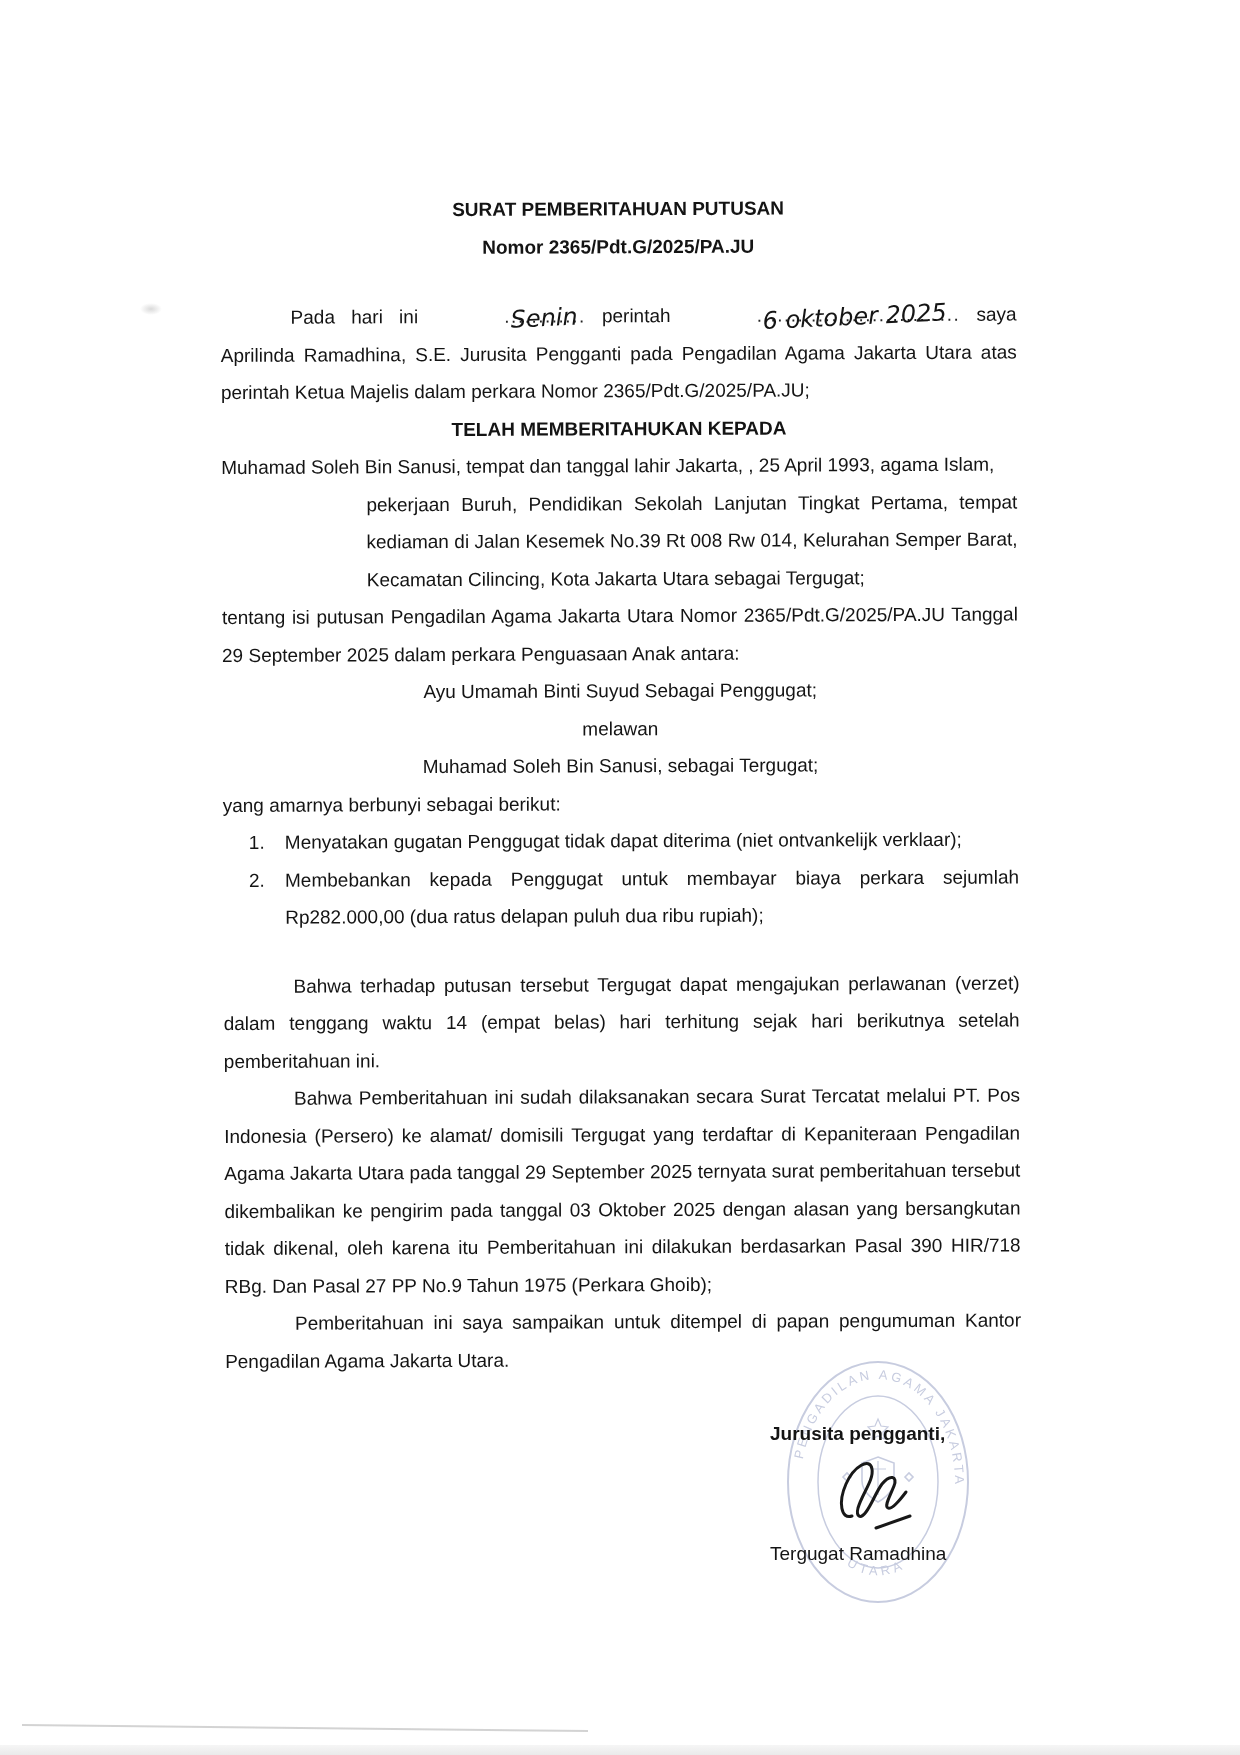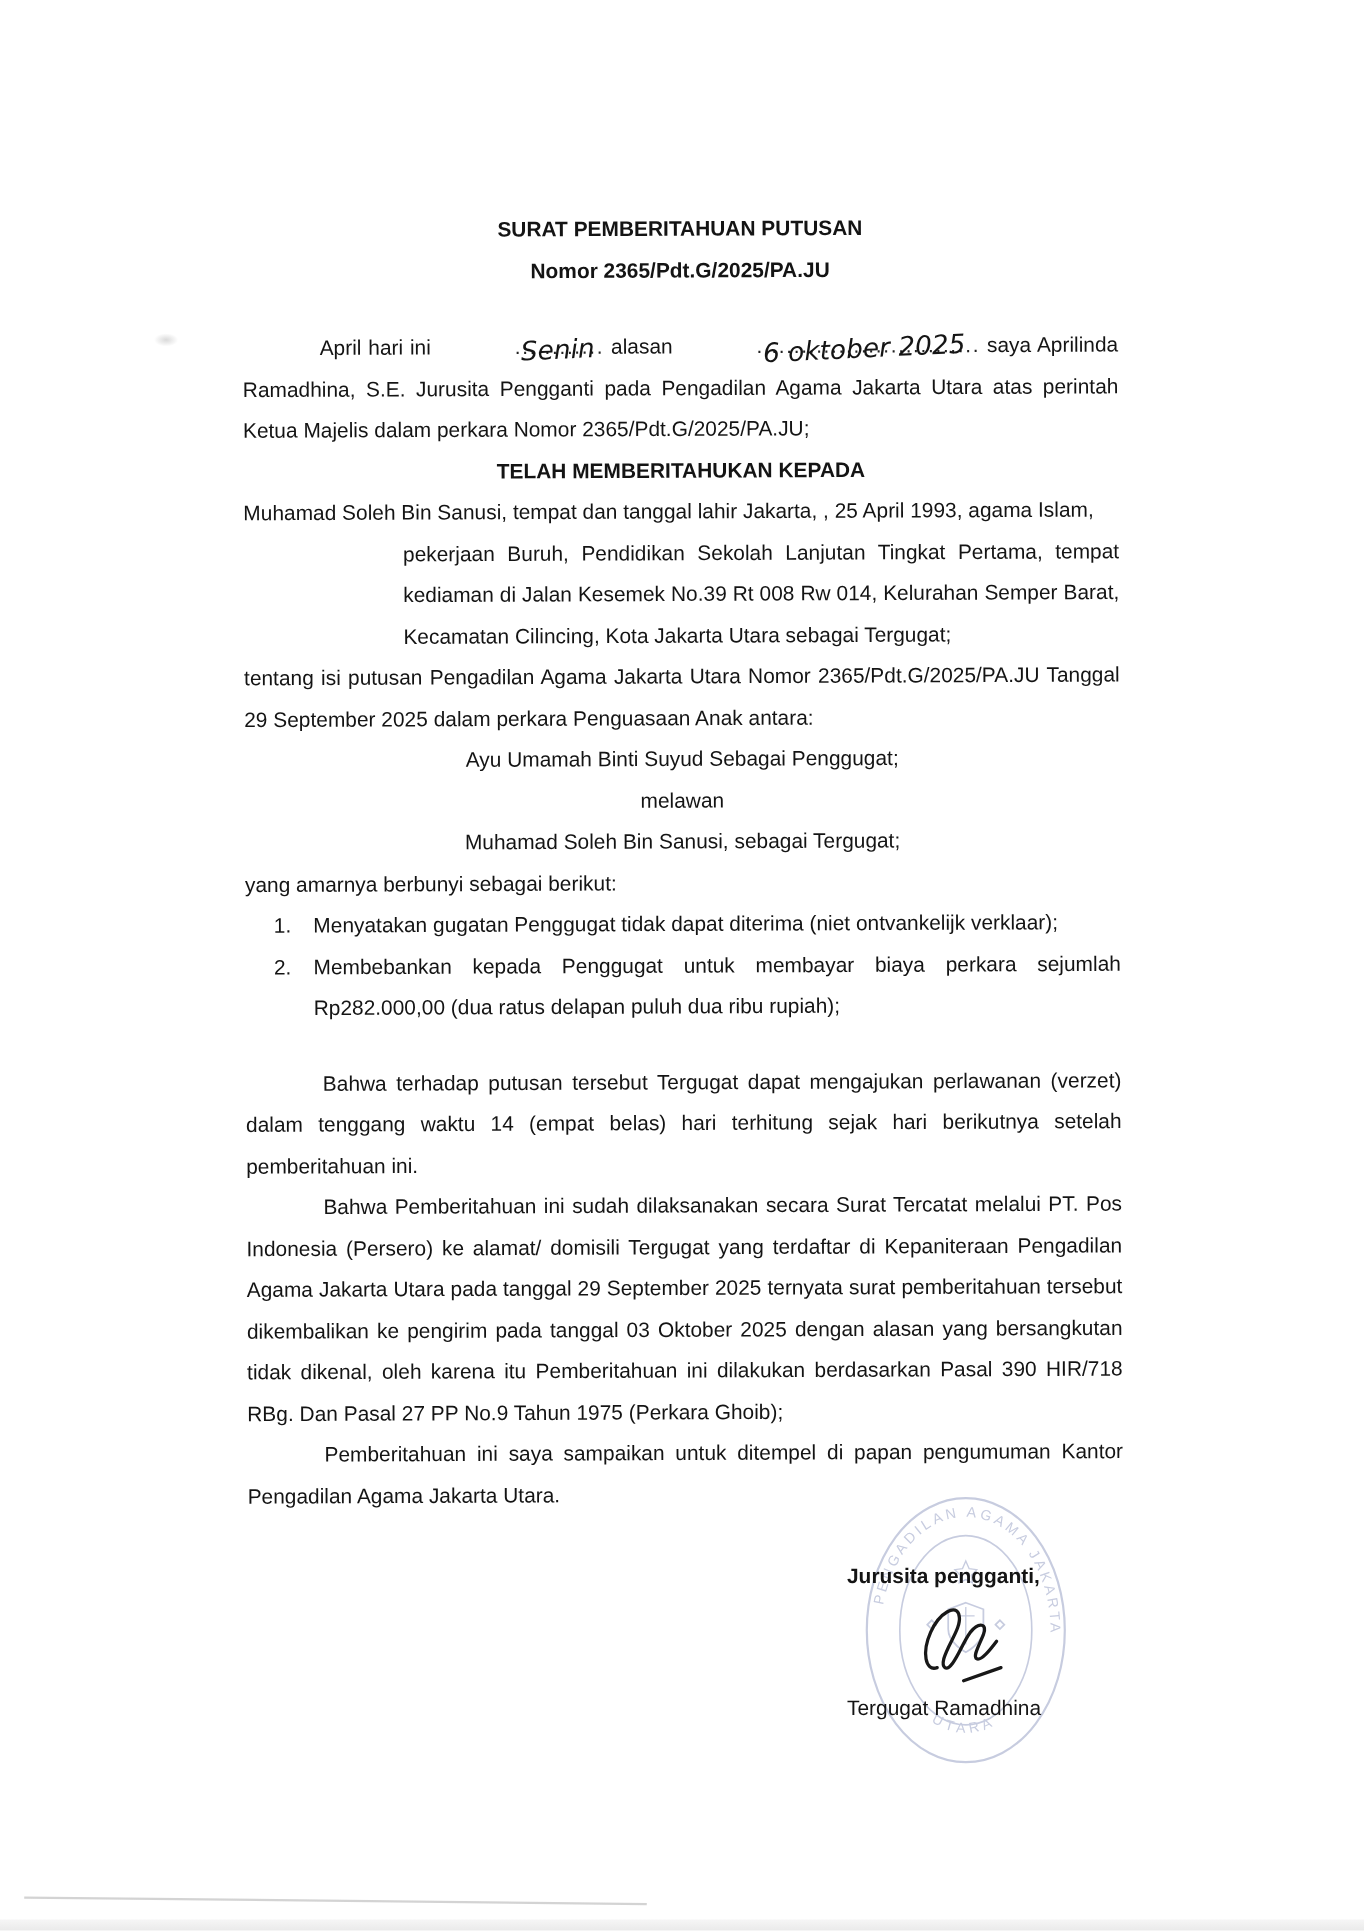--- a/index.html
+++ b/index.html
@@ -105,23 +105,23 @@
       </g>
     </svg>
   </div>
 
   <div class="content">
 
     <div class="doc-title">SURAT PEMBERITAHUAN PUTUSAN</div>
     <div class="doc-number">Nomor 2365/Pdt.G/2025/PA.JU</div>
 
     <p class="opening" style="margin:32px 0 0 0;">
-      <span>April hari ini</span>
+      <span>Pada hari ini</span>
       <span class="fillin"><span class="hw">Senin</span><span class="dots">............</span></span>
-      <span>alasan</span>
+      <span>perintah</span>
       <span class="fillin"><span class="hw">6 oktober 2025</span><span class="dots">..............................</span></span>
       <span>saya Aprilinda Ramadhina, S.E. Jurusita Pengganti pada Pengadilan Agama Jakarta Utara atas perintah Ketua Majelis dalam perkara Nomor 2365/Pdt.G/2025/PA.JU;</span>
     </p>
 
     <div class="section-heading">TELAH MEMBERITAHUKAN KEPADA</div>
 
     <div>
       <div class="recipient-lead">Muhamad Soleh Bin Sanusi, tempat dan tanggal lahir Jakarta, , 25 April 1993, agama Islam,</div>
       <div class="recipient-rest">pekerjaan Buruh, Pendidikan Sekolah Lanjutan Tingkat Pertama, tempat kediaman di Jalan Kesemek No.39 Rt 008 Rw 014, Kelurahan Semper Barat, Kecamatan Cilincing, Kota Jakarta Utara sebagai  Tergugat;</div>
     </div>

